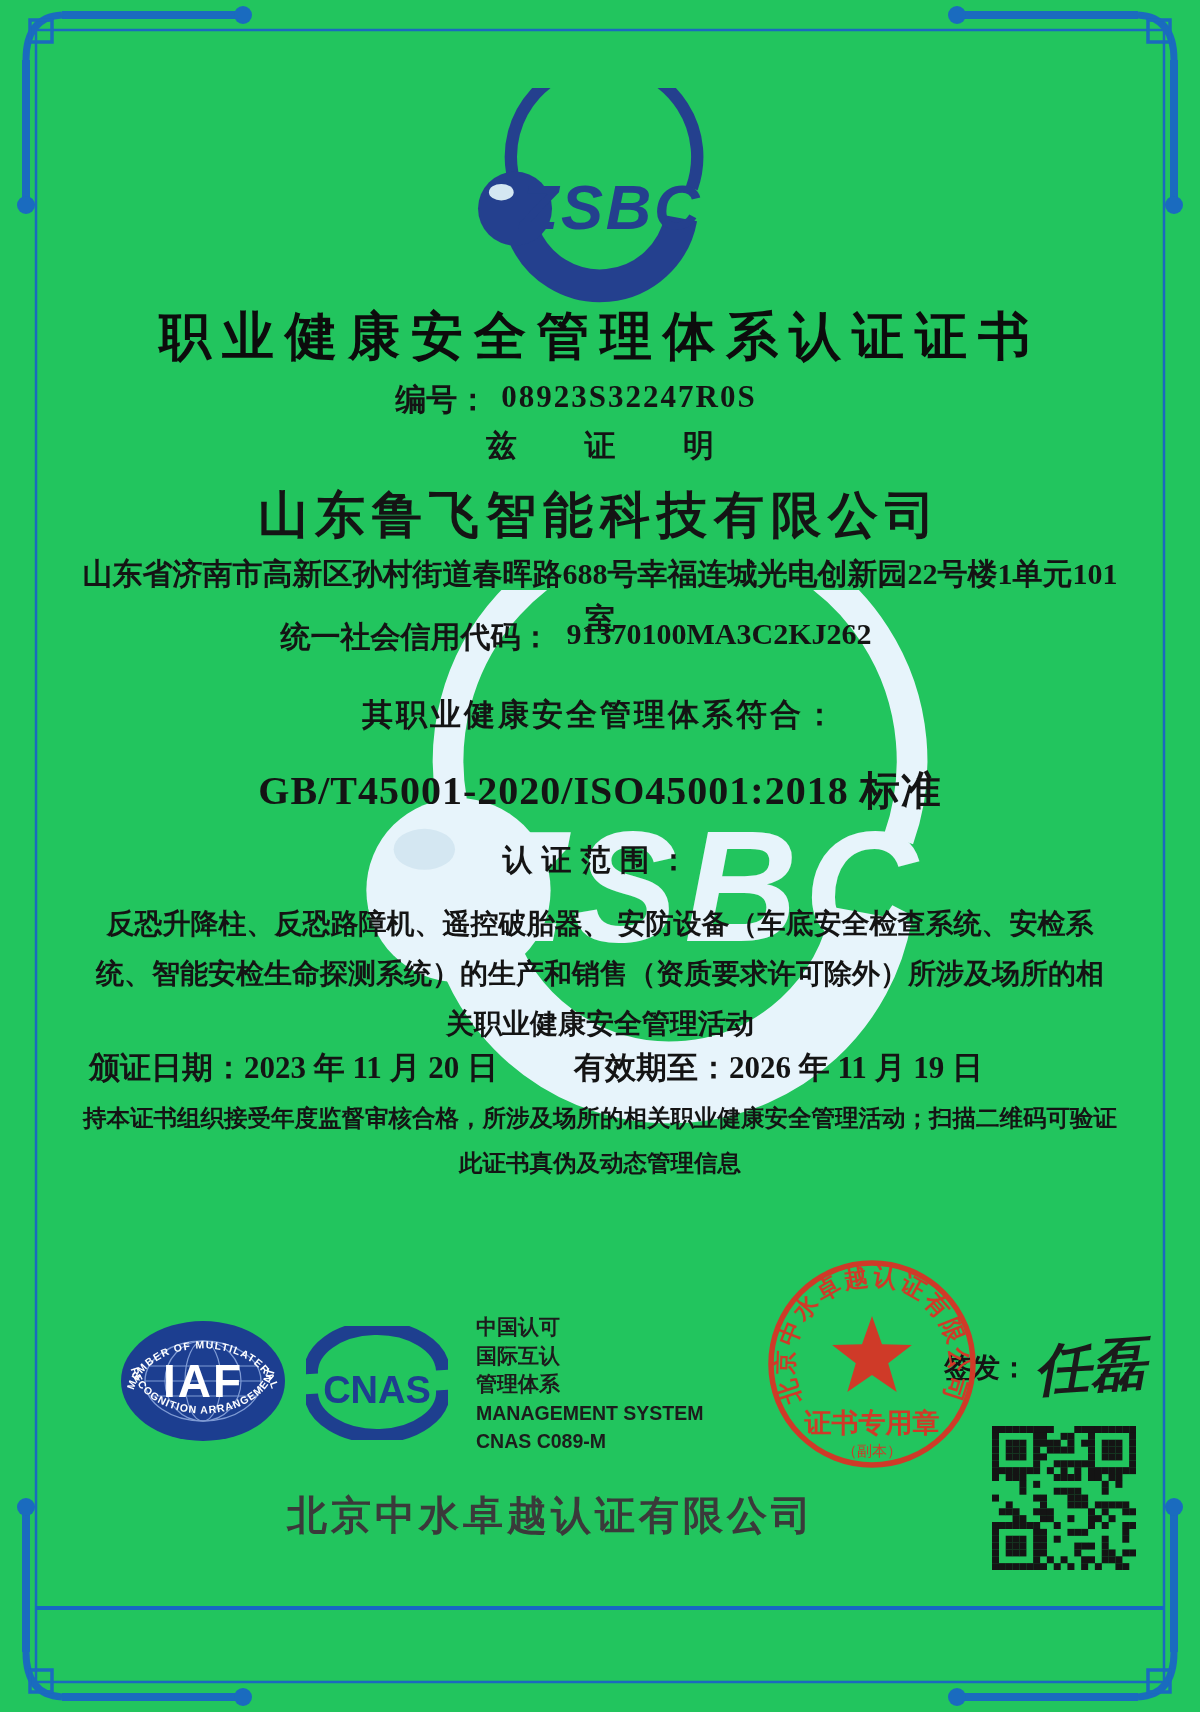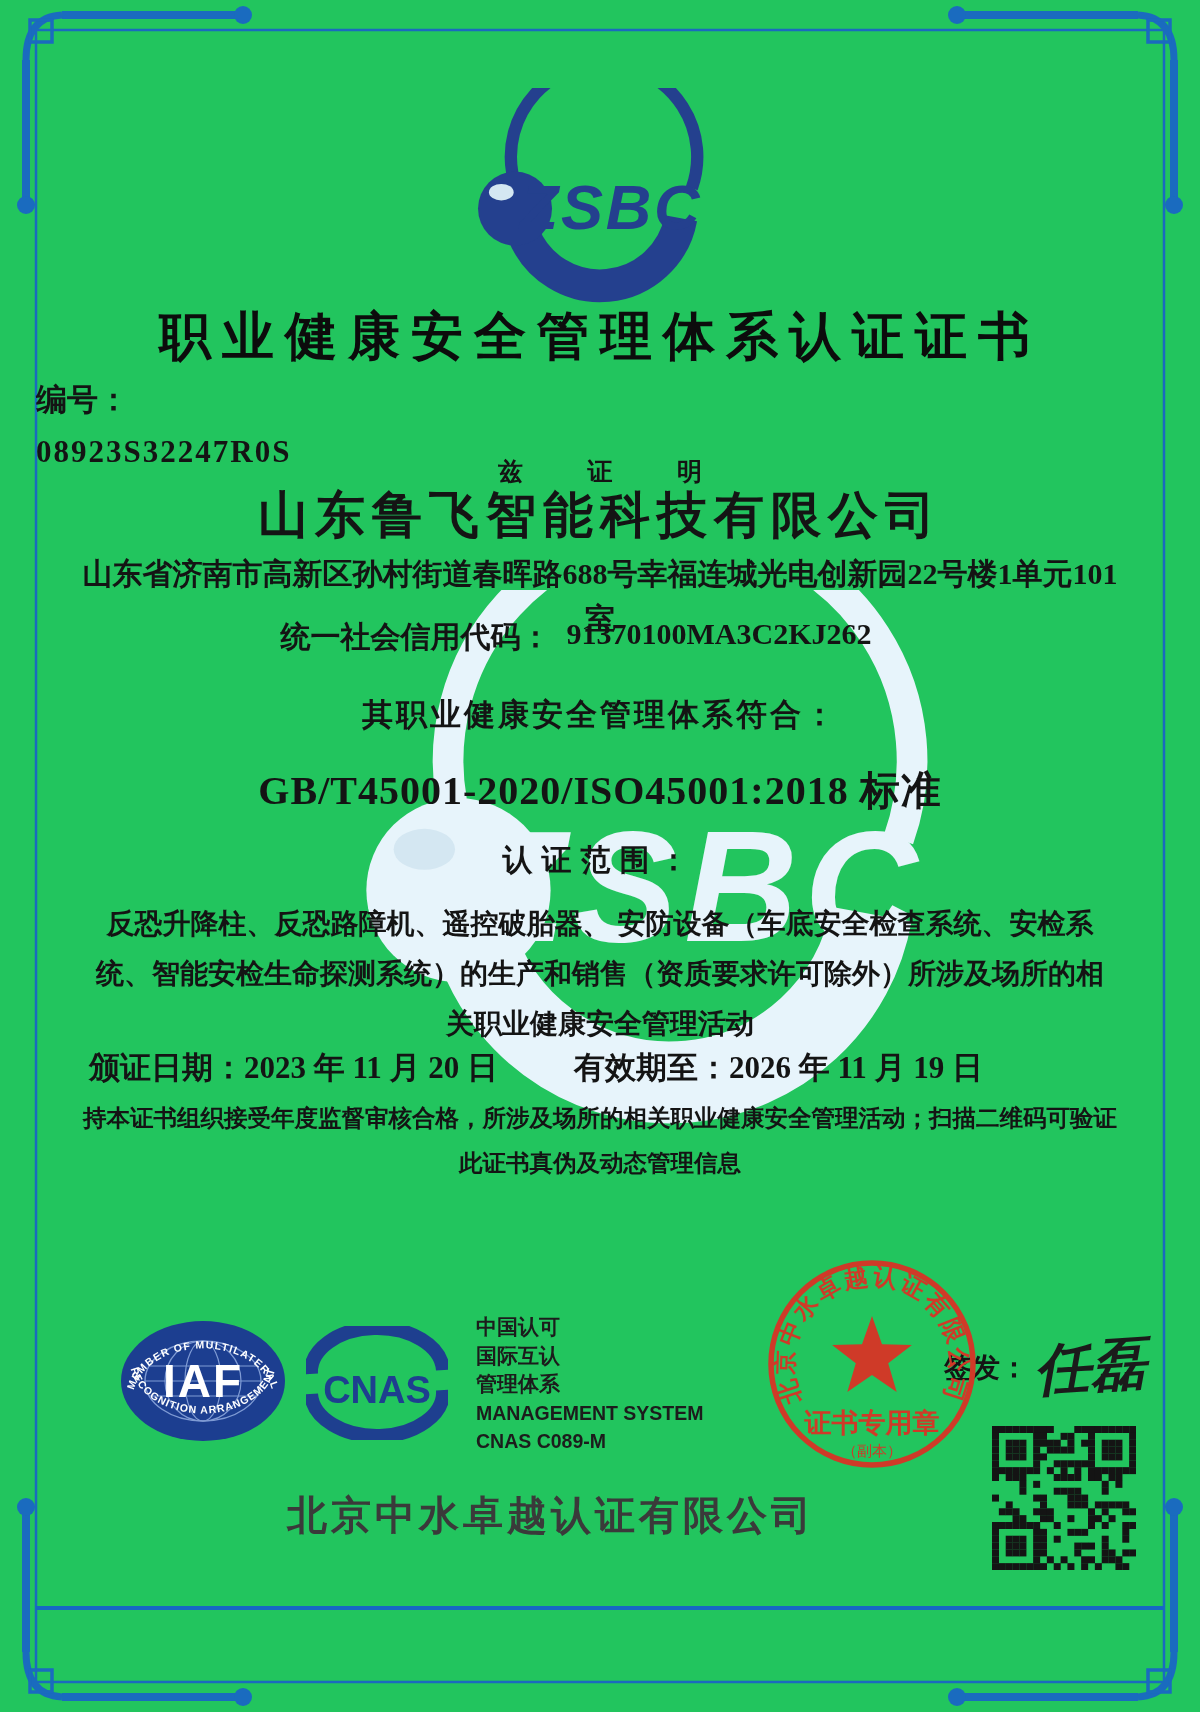--- a/index.html
+++ b/index.html
@@ -3,23 +3,23 @@
 <meta charset="utf-8">
 <style>
   html,body{margin:0;padding:0;background:#9fb3bf;}
   .page{position:relative;width:1200px;height:1712px;margin:0 auto;background:#22c55e;
         overflow:hidden;font-family:"Liberation Serif","DejaVu Serif",serif;color:#141414;}
   .abs{position:absolute;}
   .ctr{left:60px;width:1080px;text-align:center;}
   .hei{font-family:"Liberation Sans","DejaVu Sans",sans-serif;}
   .title{top:302px;font-size:52px;font-weight:900;letter-spacing:11px;color:#0c0c0c;}
   .certno{top:379px;left:36px;width:1080px;display:flex;justify-content:center;gap:13px;
-          font-size:31px;font-weight:700;flex-direction:column;}
+          font-size:31px;font-weight:700;}
   .certno .num{letter-spacing:2px;}
-  .certify{top:455px;font-size:25px;font-weight:700;white-space:pre;word-spacing:26px;}
+  .certify{top:425px;font-size:31px;font-weight:700;white-space:pre;word-spacing:26px;}
   .company{top:482px;font-size:50px;font-weight:900;letter-spacing:7px;}
   .address{top:551px;left:80px;width:1040px;text-align:center;font-size:30px;font-weight:600;line-height:45px;}
   .credit{top:617px;left:36px;width:1080px;display:flex;justify-content:center;gap:16px;
           font-size:30px;font-weight:700;}
   .conform{top:694px;font-size:31px;font-weight:700;letter-spacing:3px;}
   .standard{top:763px;font-size:40px;font-weight:700;letter-spacing:1px;}
   .scopelbl{top:840px;font-size:30px;font-weight:700;letter-spacing:9px;}
   .scope{top:899px;left:85px;width:1030px;text-align:center;font-size:28px;font-weight:600;line-height:50px;}
   .dates{top:1047px;left:36px;width:1000px;display:flex;justify-content:center;gap:76px;
          font-size:31px;font-weight:700;}

